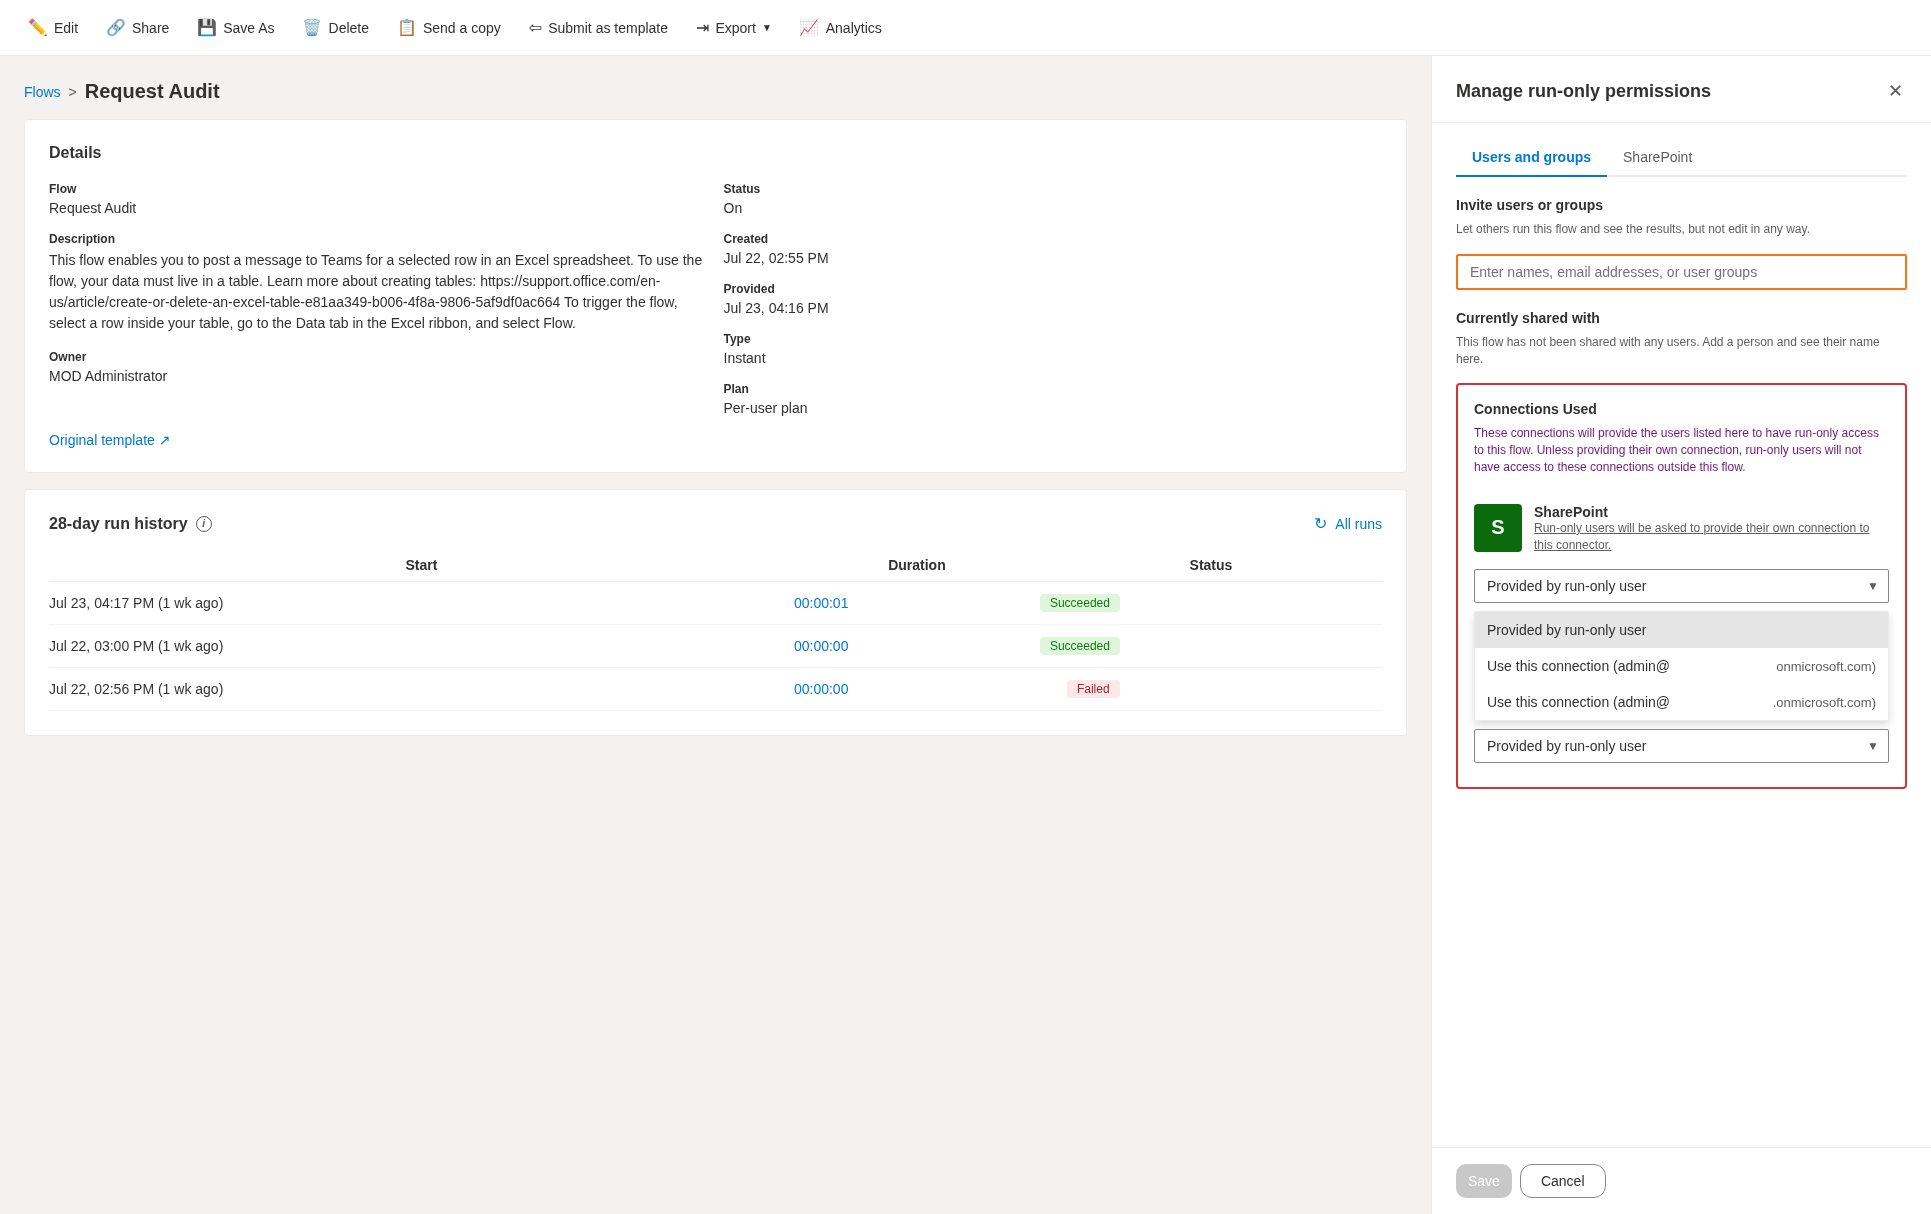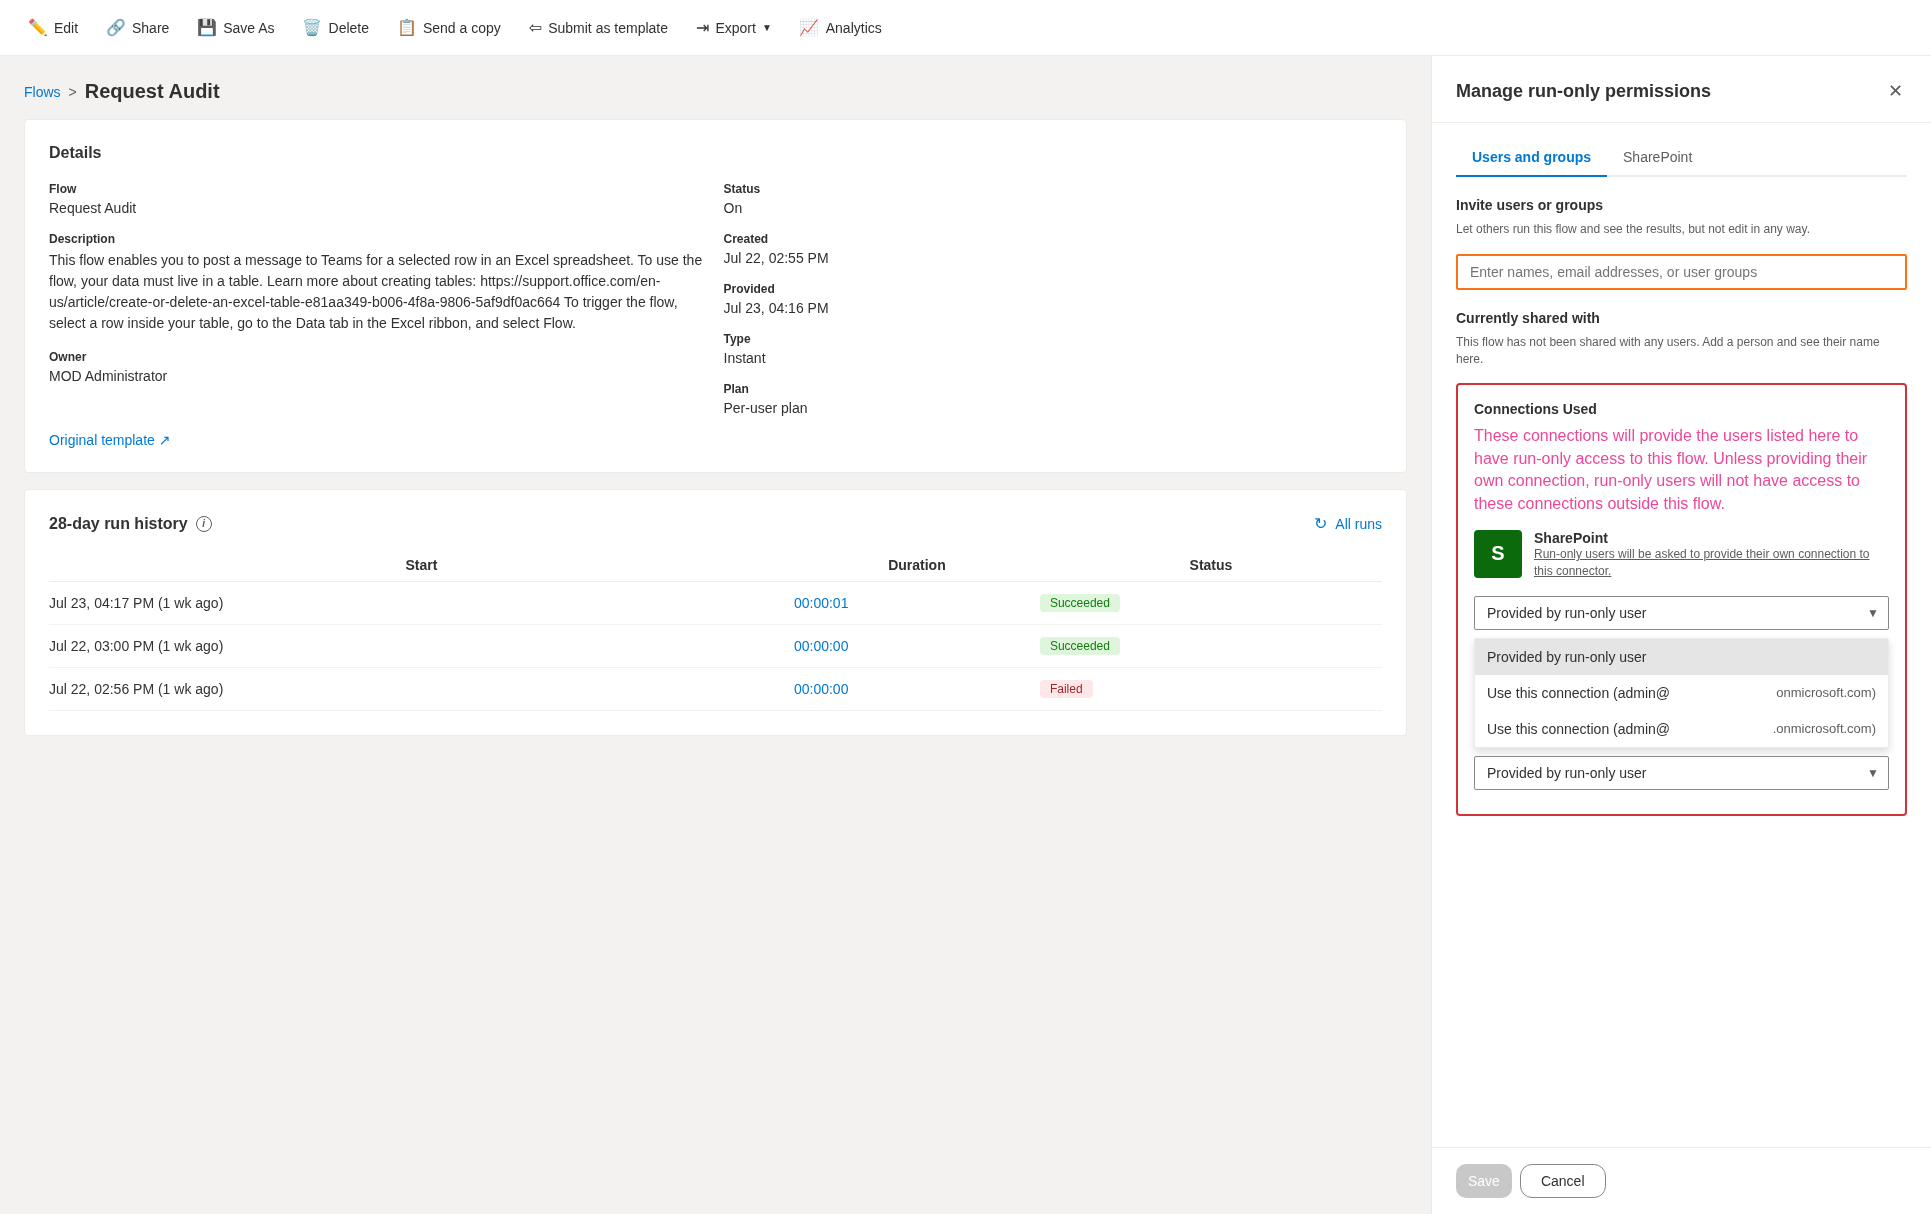--- a/index.html
+++ b/index.html
@@ -59,21 +59,21 @@
     .run-history-title { font-size: 16px; font-weight: 600; display: flex; align-items: center; gap: 8px; }
     .run-history-actions { display: flex; align-items: center; gap: 8px; color: #0078d4; font-size: 14px; }
 
     .run-table { width: 100%; border-collapse: collapse; }
     .run-table th { text-align: center; font-weight: 600; font-size: 14px; padding: 8px 0; border-bottom: 1px solid #edebe9; color: #323130; }
     .run-table td { padding: 12px 0; border-bottom: 1px solid #f3f2f1; font-size: 14px; }
     .status-badge {
       display: inline-block; padding: 2px 10px; border-radius: 4px; font-size: 12px; font-weight: 500;
     }
     .status-succeeded { background: #dff6dd; color: #107c10; }
-    .status-failed { background: #fde7e9; color: #a4262c; }
+    .status-failed { background: #fde7e9; color: #a4262c; margin-left: 27px; }
 
     
     .right-panel {
       width: 500px; background: #fff; border-left: 1px solid #edebe9;
       display: flex; flex-direction: column; overflow-y: auto; flex-shrink: 0;
     }
     .panel-header {
       display: flex; align-items: center; justify-content: space-between;
       padding: 20px 24px 16px; border-bottom: 1px solid #edebe9;
     }
@@ -102,21 +102,21 @@
     }
 
     
     .shared-with-desc { font-size: 12px; color: #605e5c; margin-bottom: 16px; line-height: 1.4; }
 
     
     .connections-box {
       border: 2px solid #d13438; border-radius: 4px; padding: 16px; margin-bottom: 16px;
     }
     .connections-title { font-size: 14px; font-weight: 600; color: #323130; margin-bottom: 8px; }
-    .connections-desc { font-size: 16px; color: #ec4899; margin-bottom: 15px; line-height: 1.4; }
+    .connections-desc { font-size: 12px; color: #701a75; margin-bottom: 28px; line-height: 1.4; }
     .connector-item { display: flex; align-items: flex-start; gap: 12px; margin-bottom: 16px; }
     .connector-icon {
       width: 48px; height: 48px; border-radius: 4px; background: #0b6a0b;
       display: flex; align-items: center; justify-content: center;
       color: #fff; font-size: 20px; font-weight: 700; flex-shrink: 0;
     }
     .connector-name { font-size: 14px; font-weight: 600; color: #323130; }
     .connector-desc { font-size: 12px; color: #605e5c; line-height: 1.4; text-decoration: underline; }
 
     

